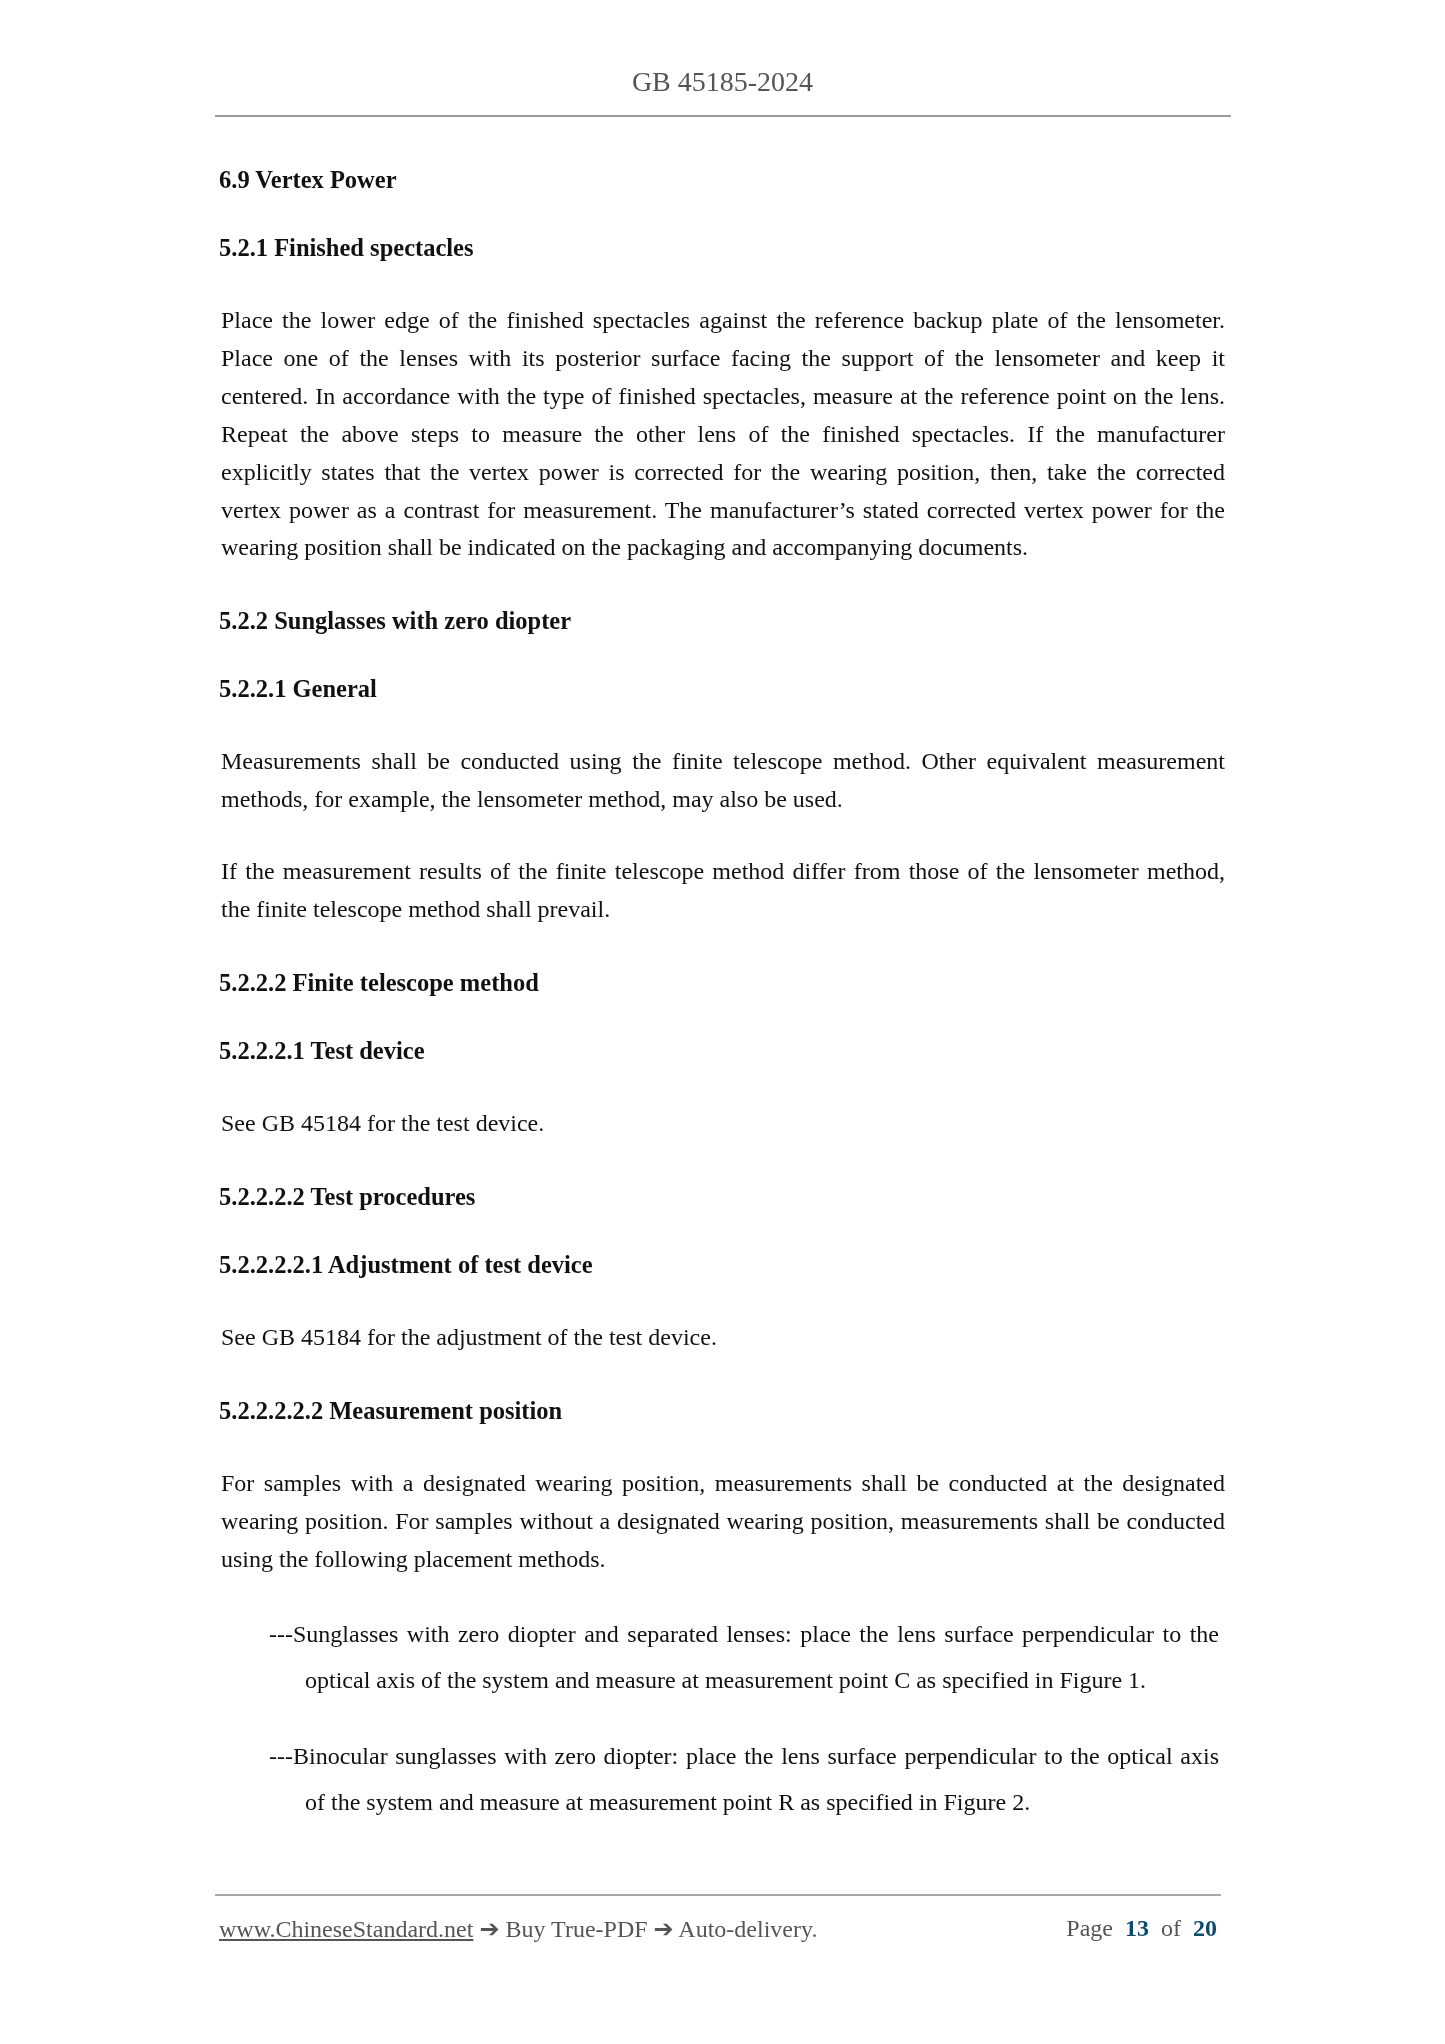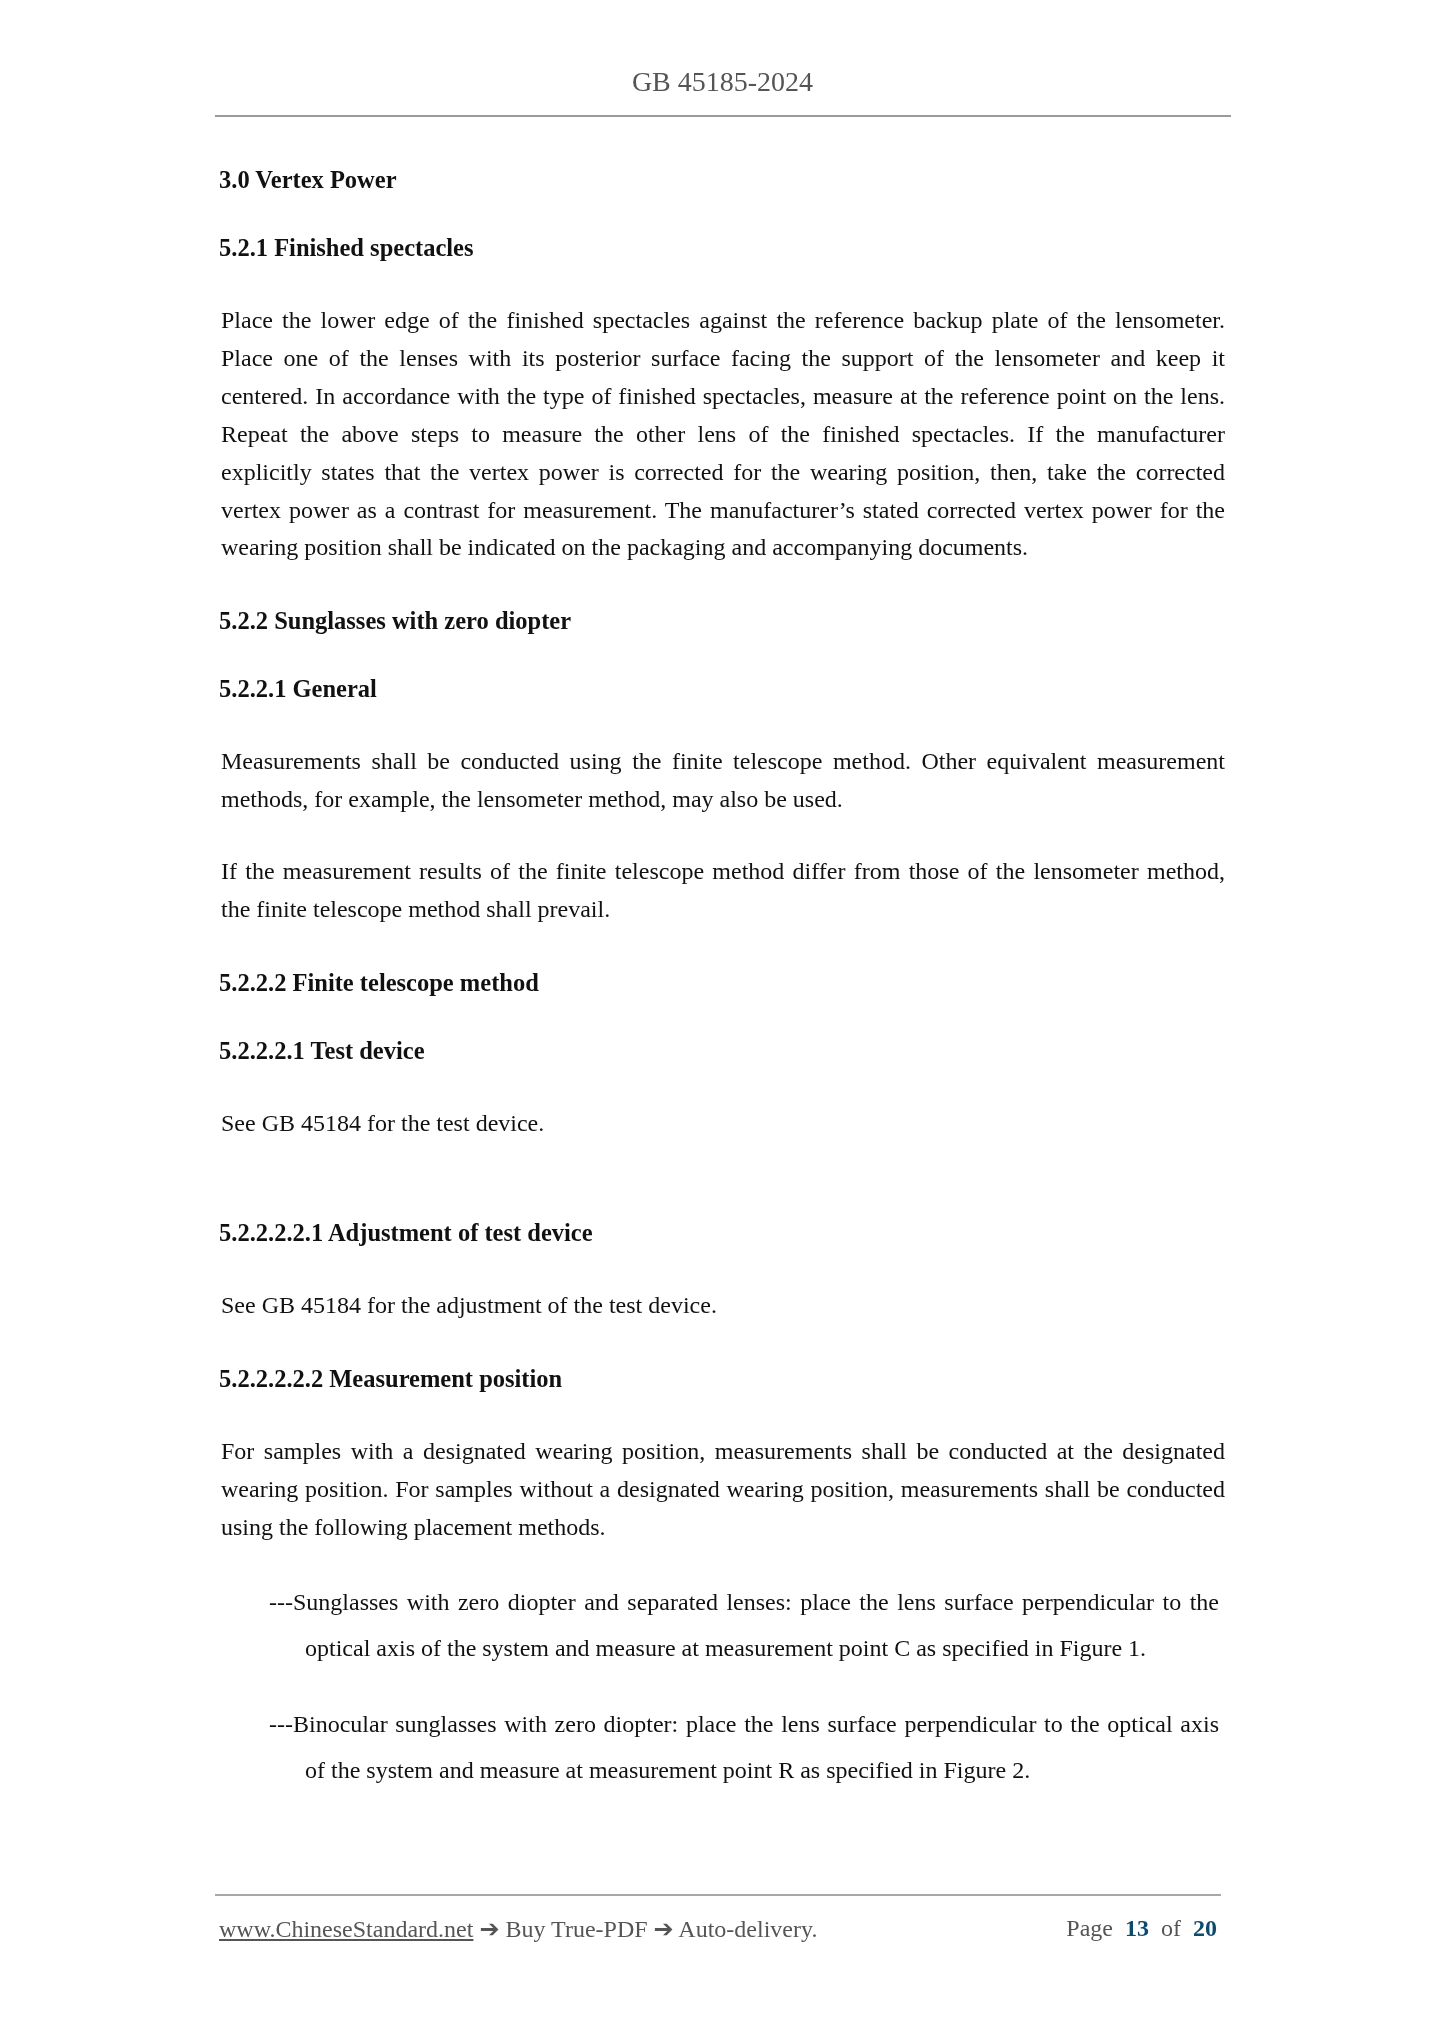--- a/index.html
+++ b/index.html
@@ -24,40 +24,41 @@
   .footer-right { position: absolute; right: 2px; top: 0; word-spacing: 6px; }
   .footer-right b { color: #0c4a6e; }
 </style>
 </head>
 <body>
 
 <div class="header-title">GB 45185-2024</div>
 <div class="rule header-rule"></div>
 
 <div class="content">
-  <h2 class="h">3.0 Vertex Power</h2>
+  <h2 class="h">6.9 Vertex Power</h2>
   <div class="gap-h"></div>
   <h3 class="h">5.2.1 Finished spectacles</h3>
   <div class="gap-h"></div>
   <p class="p">Place the lower edge of the finished spectacles against the reference backup plate of the lensometer. Place one of the lenses with its posterior surface facing the support of the lensometer and keep it centered. In accordance with the type of finished spectacles, measure at the reference point on the lens. Repeat the above steps to measure the other lens of the finished spectacles. If the manufacturer explicitly states that the vertex power is corrected for the wearing position, then, take the corrected vertex power as a contrast for measurement. The manufacturer’s stated corrected vertex power for the wearing position shall be indicated on the packaging and accompanying documents.</p>
   <div class="gap-h"></div>
   <h3 class="h">5.2.2 Sunglasses with zero diopter</h3>
   <div class="gap-h"></div>
   <h4 class="h">5.2.2.1 General</h4>
   <div class="gap-h"></div>
   <p class="p">Measurements shall be conducted using the finite telescope method. Other equivalent measurement methods, for example, the lensometer method, may also be used.</p>
   <div class="gap-p"></div>
   <p class="p">If the measurement results of the finite telescope method differ from those of the lensometer method, the finite telescope method shall prevail.</p>
   <div class="gap-h"></div>
   <h4 class="h">5.2.2.2 Finite telescope method</h4>
   <div class="gap-h"></div>
   <h5 class="h">5.2.2.2.1 Test device</h5>
   <div class="gap-h"></div>
   <p class="p">See GB 45184 for the test device.</p>
   <div class="gap-h"></div>
+  <h5 class="h">5.2.2.2.2 Test procedures</h5>
   <div class="gap-h"></div>
   <h6 class="h">5.2.2.2.2.1 Adjustment of test device</h6>
   <div class="gap-h"></div>
   <p class="p">See GB 45184 for the adjustment of the test device.</p>
   <div class="gap-h"></div>
   <h6 class="h">5.2.2.2.2.2 Measurement position</h6>
   <div class="gap-h"></div>
   <p class="p">For samples with a designated wearing position, measurements shall be conducted at the designated wearing position. For samples without a designated wearing position, measurements shall be conducted using the following placement methods.</p>
   <div class="gap-p"></div>
   <p class="bullet">---Sunglasses with zero diopter and separated lenses: place the lens surface perpendicular to the optical axis of the system and measure at measurement point C as specified in Figure 1.</p>

